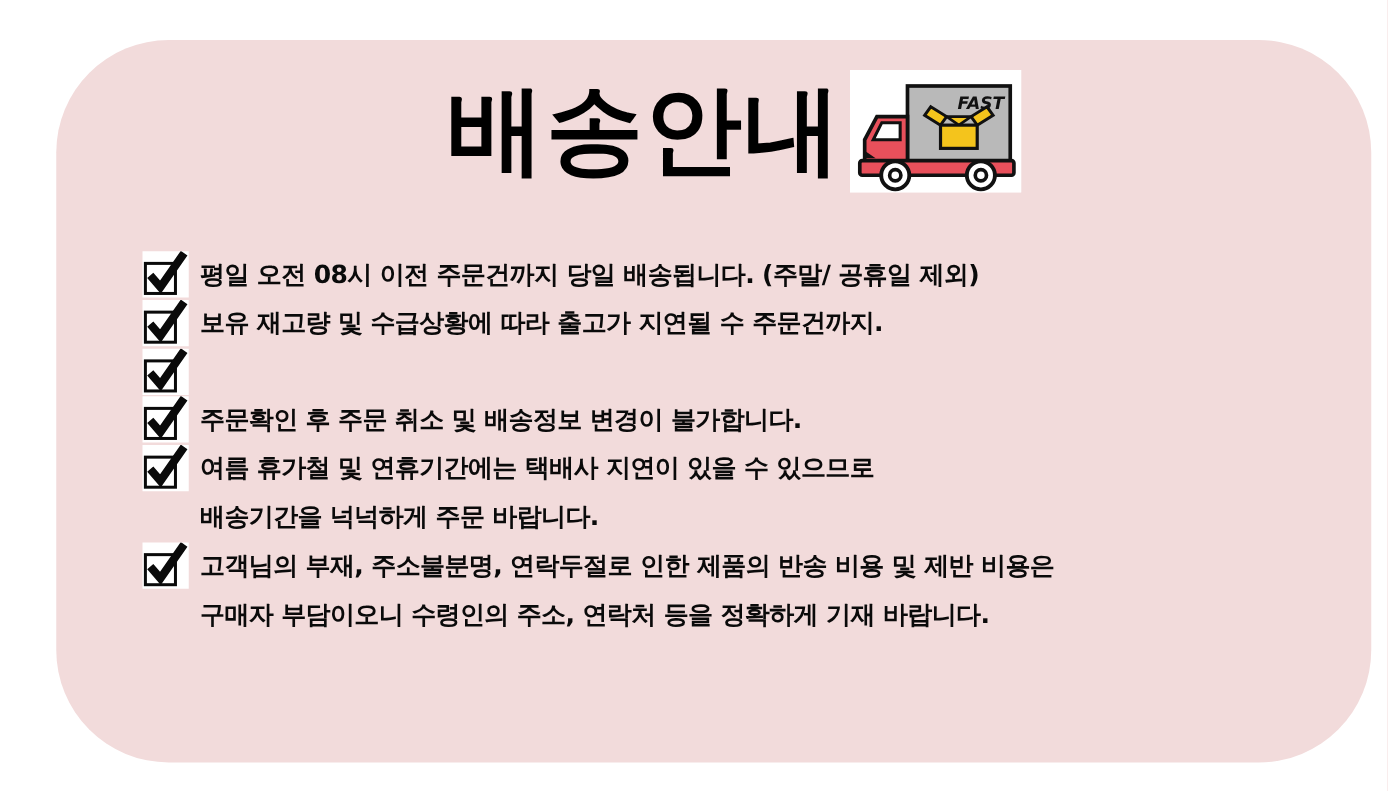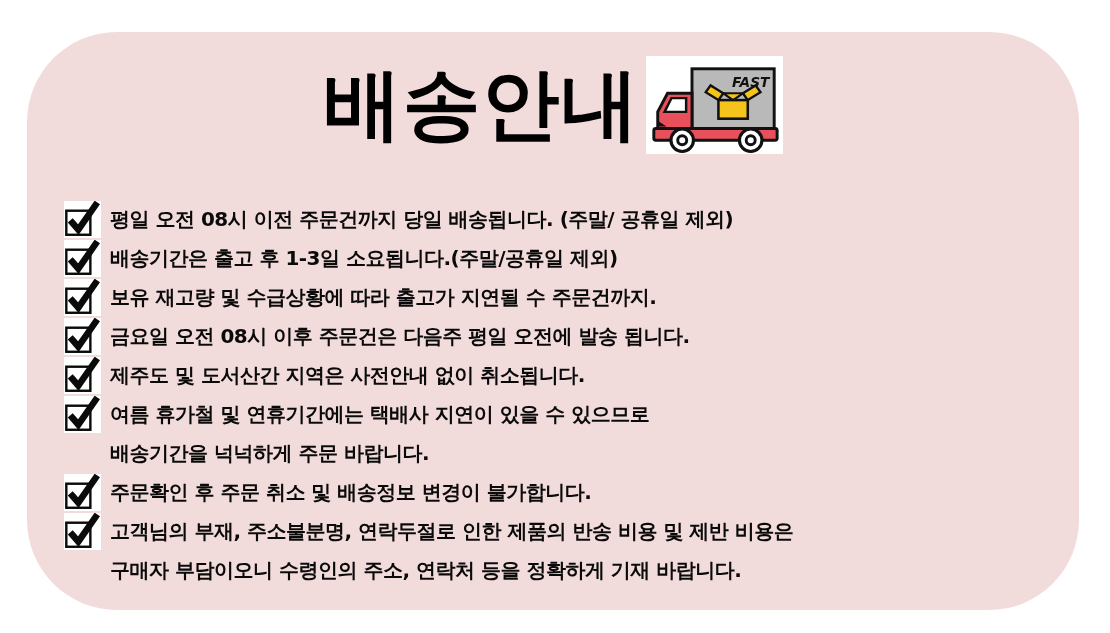--- a/index.html
+++ b/index.html
@@ -14,24 +14,25 @@
   html,body{width:1110px;height:633px;}
   body{
     background:#ffffff;
     font-family:"DejaVu Sans","Liberation Sans",sans-serif;
     color:var(--text);
     position:relative;
     overflow:hidden;
   }
   .card{
     position:absolute;
-    left:27px; top:32px;
+    left:45px; top:32px;
     width:1052px; height:578px;
     background:var(--card_bg);
     border-radius:90px;
+    padding-left:32px;
   }
   .header{
     display:flex;
     justify-content:center;
     align-items:center;
     gap:6px;
     padding-top:24px;
   }
   .title{
     font-size:78px;
@@ -116,65 +117,52 @@
       <svg viewBox="0 0 40 40" xmlns="http://www.w3.org/2000/svg">
         <rect x="2.5" y="10.5" width="26" height="26" fill="#fff" stroke="#0a0a0a" stroke-width="2.6"></rect>
         <path d="M9 23.5 L15.5 31 L34 4.5" fill="none" stroke="#0a0a0a" stroke-width="7" stroke-linecap="square"></path>
       </svg>
     </span>
     <span class="row-text">
           <div>평일 오전 08시 이전 주문건까지 당일 배송됩니다. (주말/ 공휴일 제외)</div>
         </span>
   </li>
 
-  <li class="row">
-    <span class="checkbox">
-      <svg viewBox="0 0 40 40" xmlns="http://www.w3.org/2000/svg">
-        <rect x="2.5" y="10.5" width="26" height="26" fill="#fff" stroke="#0a0a0a" stroke-width="2.6"></rect>
-        <path d="M9 23.5 L15.5 31 L34 4.5" fill="none" stroke="#0a0a0a" stroke-width="7" stroke-linecap="square"></path>
-      </svg>
-    </span>
-    <span class="row-text">
-          <div>배송기간은 출고 후 1-3일 소요됩니다.(주말/공휴일 제외)</div>
-        </span>
-  </li>
 
   <li class="row">
     <span class="checkbox">
       <svg viewBox="0 0 40 40" xmlns="http://www.w3.org/2000/svg">
         <rect x="2.5" y="10.5" width="26" height="26" fill="#fff" stroke="#0a0a0a" stroke-width="2.6"></rect>
         <path d="M9 23.5 L15.5 31 L34 4.5" fill="none" stroke="#0a0a0a" stroke-width="7" stroke-linecap="square"></path>
       </svg>
     </span>
     <span class="row-text">
           <div>보유 재고량 및 수급상황에 따라 출고가 지연될 수 주문건까지.</div>
         </span>
   </li>
 
   <li class="row">
     <span class="checkbox">
       <svg viewBox="0 0 40 40" xmlns="http://www.w3.org/2000/svg">
         <rect x="2.5" y="10.5" width="26" height="26" fill="#fff" stroke="#0a0a0a" stroke-width="2.6"></rect>
         <path d="M9 23.5 L15.5 31 L34 4.5" fill="none" stroke="#0a0a0a" stroke-width="7" stroke-linecap="square"></path>
       </svg>
     </span>
-    <span class="row-text">
-          <div>금요일 오전 08시 이후 주문건은 다음주 평일 오전에 발송 됩니다.</div>
-        </span>
   </li>
+
 
   <li class="row">
     <span class="checkbox">
       <svg viewBox="0 0 40 40" xmlns="http://www.w3.org/2000/svg">
         <rect x="2.5" y="10.5" width="26" height="26" fill="#fff" stroke="#0a0a0a" stroke-width="2.6"></rect>
         <path d="M9 23.5 L15.5 31 L34 4.5" fill="none" stroke="#0a0a0a" stroke-width="7" stroke-linecap="square"></path>
       </svg>
     </span>
     <span class="row-text">
-          <div>제주도 및 도서산간 지역은 사전안내 없이 취소됩니다.</div>
+          <div>주문확인 후 주문 취소 및 배송정보 변경이 불가합니다.</div>
         </span>
   </li>
 
   <li class="row">
     <span class="checkbox">
       <svg viewBox="0 0 40 40" xmlns="http://www.w3.org/2000/svg">
         <rect x="2.5" y="10.5" width="26" height="26" fill="#fff" stroke="#0a0a0a" stroke-width="2.6"></rect>
         <path d="M9 23.5 L15.5 31 L34 4.5" fill="none" stroke="#0a0a0a" stroke-width="7" stroke-linecap="square"></path>
       </svg>
     </span>
@@ -185,31 +173,19 @@
   </li>
 
   <li class="row">
     <span class="checkbox">
       <svg viewBox="0 0 40 40" xmlns="http://www.w3.org/2000/svg">
         <rect x="2.5" y="10.5" width="26" height="26" fill="#fff" stroke="#0a0a0a" stroke-width="2.6"></rect>
         <path d="M9 23.5 L15.5 31 L34 4.5" fill="none" stroke="#0a0a0a" stroke-width="7" stroke-linecap="square"></path>
       </svg>
     </span>
     <span class="row-text">
-          <div>주문확인 후 주문 취소 및 배송정보 변경이 불가합니다.</div>
-        </span>
-  </li>
-
-  <li class="row">
-    <span class="checkbox">
-      <svg viewBox="0 0 40 40" xmlns="http://www.w3.org/2000/svg">
-        <rect x="2.5" y="10.5" width="26" height="26" fill="#fff" stroke="#0a0a0a" stroke-width="2.6"></rect>
-        <path d="M9 23.5 L15.5 31 L34 4.5" fill="none" stroke="#0a0a0a" stroke-width="7" stroke-linecap="square"></path>
-      </svg>
-    </span>
-    <span class="row-text">
           <div>고객님의 부재, 주소불분명, 연락두절로 인한 제품의 반송 비용 및 제반 비용은</div>
           <div>구매자 부담이오니 수령인의 주소, 연락처 등을 정확하게 기재 바랍니다.</div>
         </span>
   </li>
 </ul>
 
 </div>
 
 </body></html>

